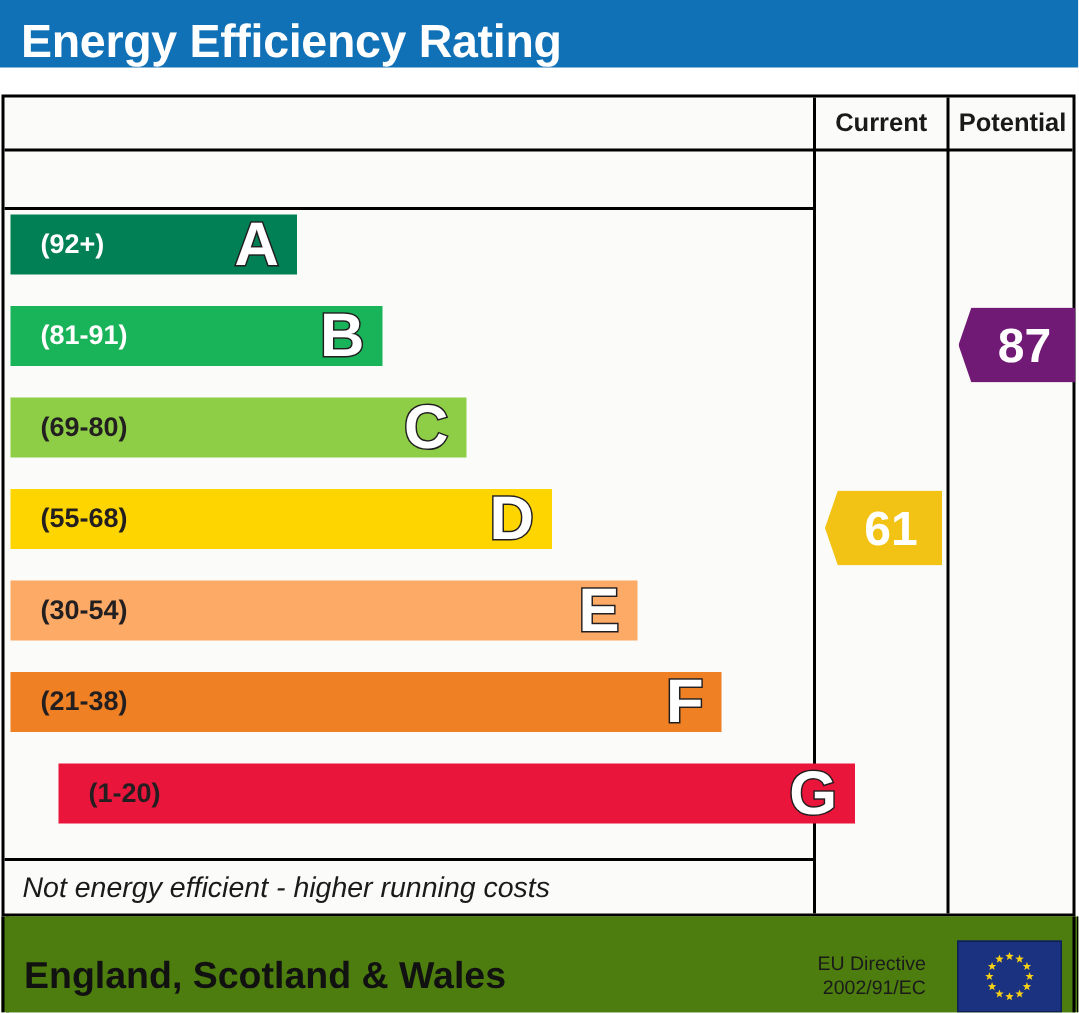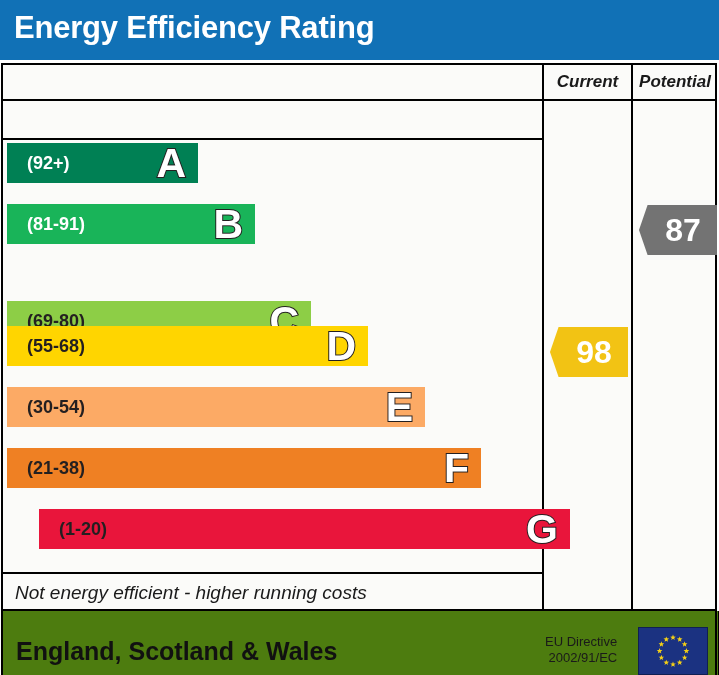--- a/index.html
+++ b/index.html
@@ -19,21 +19,21 @@
     box-sizing: border-box;
     overflow: hidden;
   }
 
   
   .title-bar {
     position: absolute;
     left: 0;
     top: 0;
     width: 719px;
-    height: 60px;
+    height: 45px;
     background: #1171B6;
   }
   .title-text {
     position: absolute;
     left: 14px;
     top: 10px;
     font-size: 31px;
     font-weight: bold;
     color: #ffffff;
     letter-spacing: -0.2px;
@@ -54,21 +54,20 @@
 
   
   .col-header-row {
     position: absolute;
     left: 0;
     top: 0;
     width: 100%;
     height: 36px;
     border-bottom: 2px solid #000000;
     box-sizing: border-box;
-    font-style: italic;
   }
   .col-head {
     position: absolute;
     top: 0;
     height: 100%;
     display: flex;
     align-items: center;
     justify-content: center;
     font-size: 17px;
     font-weight: bold;
@@ -228,21 +227,21 @@
 
     <div id="bands">
         <div class="band light" style="top: 78px; width: 191px; background: rgb(0, 128, 84);">
           <span class="range">(92+)</span>
           <span class="letter">A</span>
         </div>
         <div class="band light" style="top: 139px; width: 248px; background: rgb(25, 180, 89); padding-left: 28px;">
           <span class="range">(81-91)</span>
           <span class="letter">B</span>
         </div>
-        <div class="band dark" style="top: 200px; width: 304px; background: rgb(141, 206, 70); margin-top: 36px;">
+        <div class="band dark" style="top: 200px; width: 304px; background: rgb(141, 206, 70);">
           <span class="range">(69-80)</span>
           <span class="letter">C</span>
         </div>
         <div class="band dark" style="top: 261px; width: 361px; background: rgb(255, 213, 0);">
           <span class="range">(55-68)</span>
           <span class="letter">D</span>
         </div>
         <div class="band dark" style="top: 322px; width: 418px; background: rgb(252, 170, 101);">
           <span class="range">(30-54)</span>
           <span class="letter">E</span>
@@ -255,22 +254,22 @@
           <span class="range">(1-20)</span>
           <span class="letter">G</span>
         </div>
       </div>
 
     <div class="caption-rule bottom"></div>
     <div class="caption bottom">Not energy efficient - higher running costs</div>
     <div class="caption-rule footer"></div>
 
     <div id="rating-badges">
-        <div class="rating current" style="background: rgb(242, 195, 20); color: rgb(255, 255, 255); top: 262px;">98</div>
-        <div class="rating potential" style="background: #737373; color: rgb(255, 255, 255); top: 140px;">87</div>
+        <div class="rating current" style="background: rgb(242, 195, 20); color: rgb(255, 255, 255); top: 262px;">61</div>
+        <div class="rating potential" style="background: #701a75; color: rgb(255, 255, 255); top: 140px;">87</div>
       </div>
   </div>
 
   <div class="footer">
     <div class="footer-region">England, Scotland &amp; Wales</div>
     <div class="footer-directive">
       <div>EU Directive</div>
       <div>2002/91/EC</div>
     </div>
     <div class="eu-flag">

